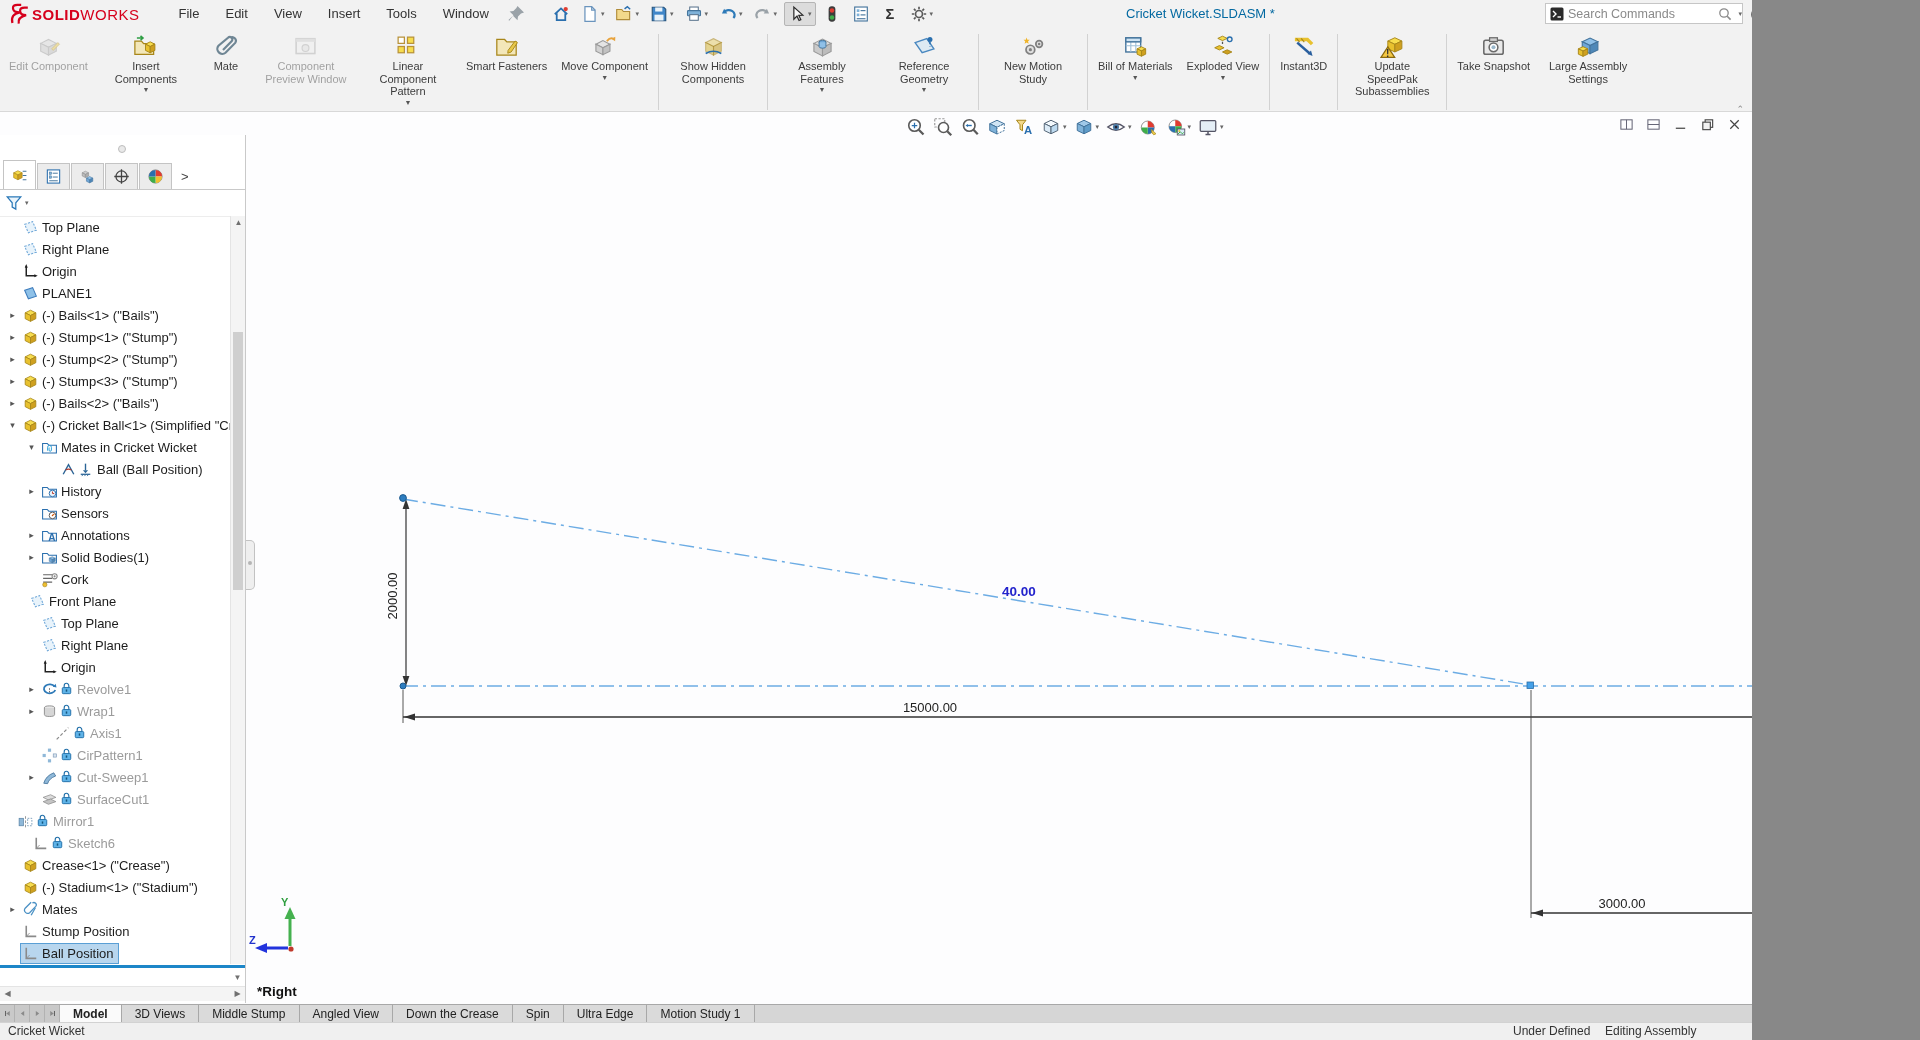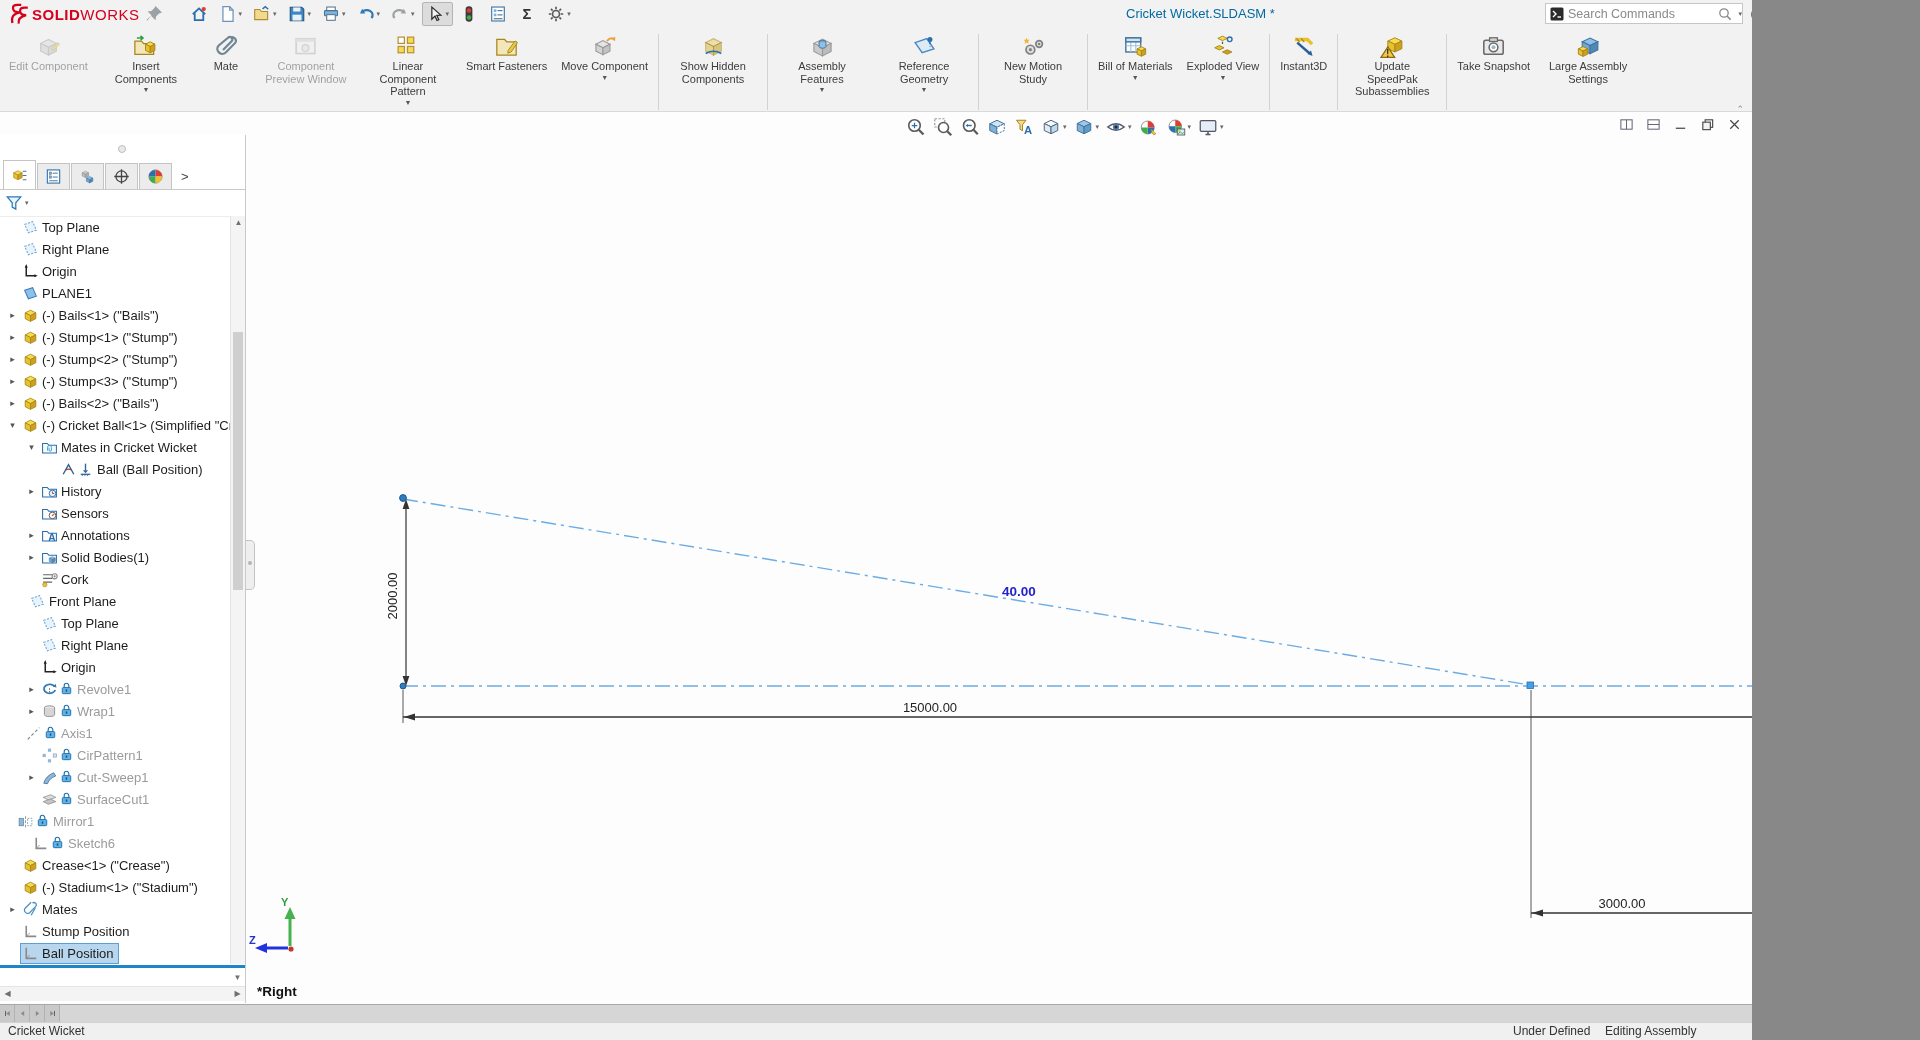--- a/index.html
+++ b/index.html
@@ -110,20 +110,28 @@
 <div id="app">
 
   <div class="titlebar">
     <div class="brand">
       <svg class="bmark" viewBox="0 0 16 16">
         <path d="M3.2,14.6 Q1.6,8.2 8.6,6.8 Q3.6,6.8 3.6,3.6 Q3.6,1.4 6.8,1.4 L9.6,1.4" fill="none" stroke="#d6001c" stroke-width="1.6"></path>
         <path d="M7.8,15 Q6.8,10.4 13.2,8.8 Q8.8,8.8 8.8,5.6 Q8.8,3.4 12,3.4 L14.4,3.4" fill="none" stroke="#d6001c" stroke-width="1.6"></path>
       </svg>
       <span class="btxt"><b>SOLID</b><span>WORKS</span></span>
     </div>
+    <div class="menus" id="menus">
+        <div class="menu-item">File</div>
+        <div class="menu-item">Edit</div>
+        <div class="menu-item">View</div>
+        <div class="menu-item">Insert</div>
+        <div class="menu-item">Tools</div>
+        <div class="menu-item">Window</div>
+      </div>
     <span class="pinbtn" id="pinbtn"><svg class="ic " viewBox="0 0 16 16">
           <path d="M9.2,1.6 L14.4,6.8 L12,7.6 L9.6,10 L9.2,13 L5.6,9.4 L2.6,13.4 L2,12.8 L6,9 L2.9,5.9 L5.9,5.5 L8.3,3.1 z" fill="#9aa2a8"></path>
         </svg></span>
     <div class="qat" id="qat">
         <div class="qbtn">
           <svg class="ic " viewBox="0 0 16 16">
             <path d="M2.5,8.2 L8,3 L13.5,8.2" fill="none" stroke="#2a6fae" stroke-width="1.6"></path>
             <path d="M4.2,7.4 V13.5 H11.8 V7.4" fill="none" stroke="#2a6fae" stroke-width="1.6"></path>
             <circle cx="12.2" cy="3.6" r="1.9" fill="#e03c31"></circle>
           </svg>
@@ -938,21 +946,21 @@
               </svg>
               <svg class="ic lockic" viewBox="0 0 16 16">
                 <rect x="3.5" y="7" width="9" height="6.5" rx="1" fill="#5fb3e8" stroke="#1f6ea8" stroke-width="1"></rect>
                 <path d="M5.5,7 V5.2 a2.5,2.8 0 0 1 5,0 V7" fill="none" stroke="#1f6ea8" stroke-width="1.2"></path>
                 <rect x="7.2" y="9" width="1.6" height="2.4" fill="#14567e"></rect>
               </svg>
             </span>
             <span class="tlabel">Wrap1</span>
           </span>
         </div>
-        <div class="trow locked" style="padding-left: 8px;">
+        <div class="trow locked" style="padding-left: 37px;">
           <span class="exp"></span>
           <span class="hl">
             <span style="display: inline-flex;">
               <svg class="ic " viewBox="0 0 16 16">
                 <path d="M2.5,13.5 L13.5,2.5" stroke="#8a8a8a" stroke-width="1.2" stroke-dasharray="3,2"></path>
               </svg>
               <svg class="ic lockic" viewBox="0 0 16 16">
                 <rect x="3.5" y="7" width="9" height="6.5" rx="1" fill="#5fb3e8" stroke="#1f6ea8" stroke-width="1"></rect>
                 <path d="M5.5,7 V5.2 a2.5,2.8 0 0 1 5,0 V7" fill="none" stroke="#1f6ea8" stroke-width="1.2"></path>
                 <rect x="7.2" y="9" width="1.6" height="2.4" fill="#14567e"></rect>
@@ -1144,20 +1152,30 @@
             <polygon points="5,3.5 11,8 5,12.5" fill="#8a8a8a"></polygon>
           </svg>
         </div>
         <div class="navbtn">
           <svg class="ic " viewBox="0 0 16 16">
             <path d="M11.5,3.5 V12.5" stroke="#555" stroke-width="1.6"></path>
             <polygon points="4,3.5 10.2,8 4,12.5" fill="#8a8a8a"></polygon>
           </svg>
         </div>
       </div>
+    <div style="display:flex;" id="btabs">
+        <div class="btab active">Model</div>
+        <div class="btab">3D Views</div>
+        <div class="btab">Middle Stump</div>
+        <div class="btab">Angled View</div>
+        <div class="btab">Down the Crease</div>
+        <div class="btab">Spin</div>
+        <div class="btab">Ultra Edge</div>
+        <div class="btab">Motion Study 1</div>
+      </div>
   </div>
 
   <div class="statusbar">
     <span class="sb-doc">Cricket Wicket</span>
     <span class="sb-state">Under Defined</span>
     <span class="sb-mode">Editing Assembly</span>
     <span class="sb-units">Custom</span>
     <span class="sb-caret">▲</span>
     <span class="sb-tag" id="sbtag"><svg class="ic " viewBox="0 0 16 16">
           <path d="M2.2,9.2 L8.8,2.6 H13.8 V7.6 L7.2,14.2 z" fill="#f3e7b9" stroke="#8a6a2a" stroke-width="1"></path>

